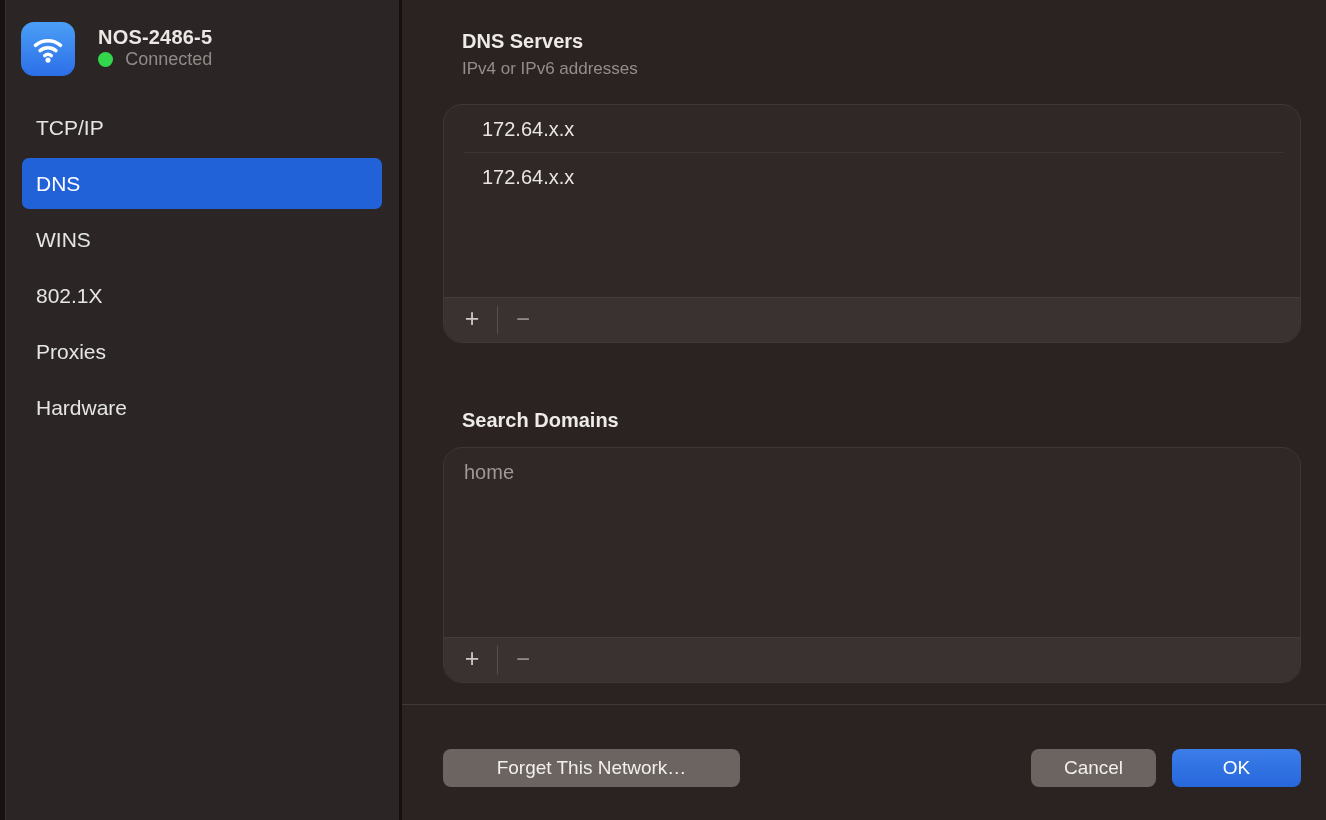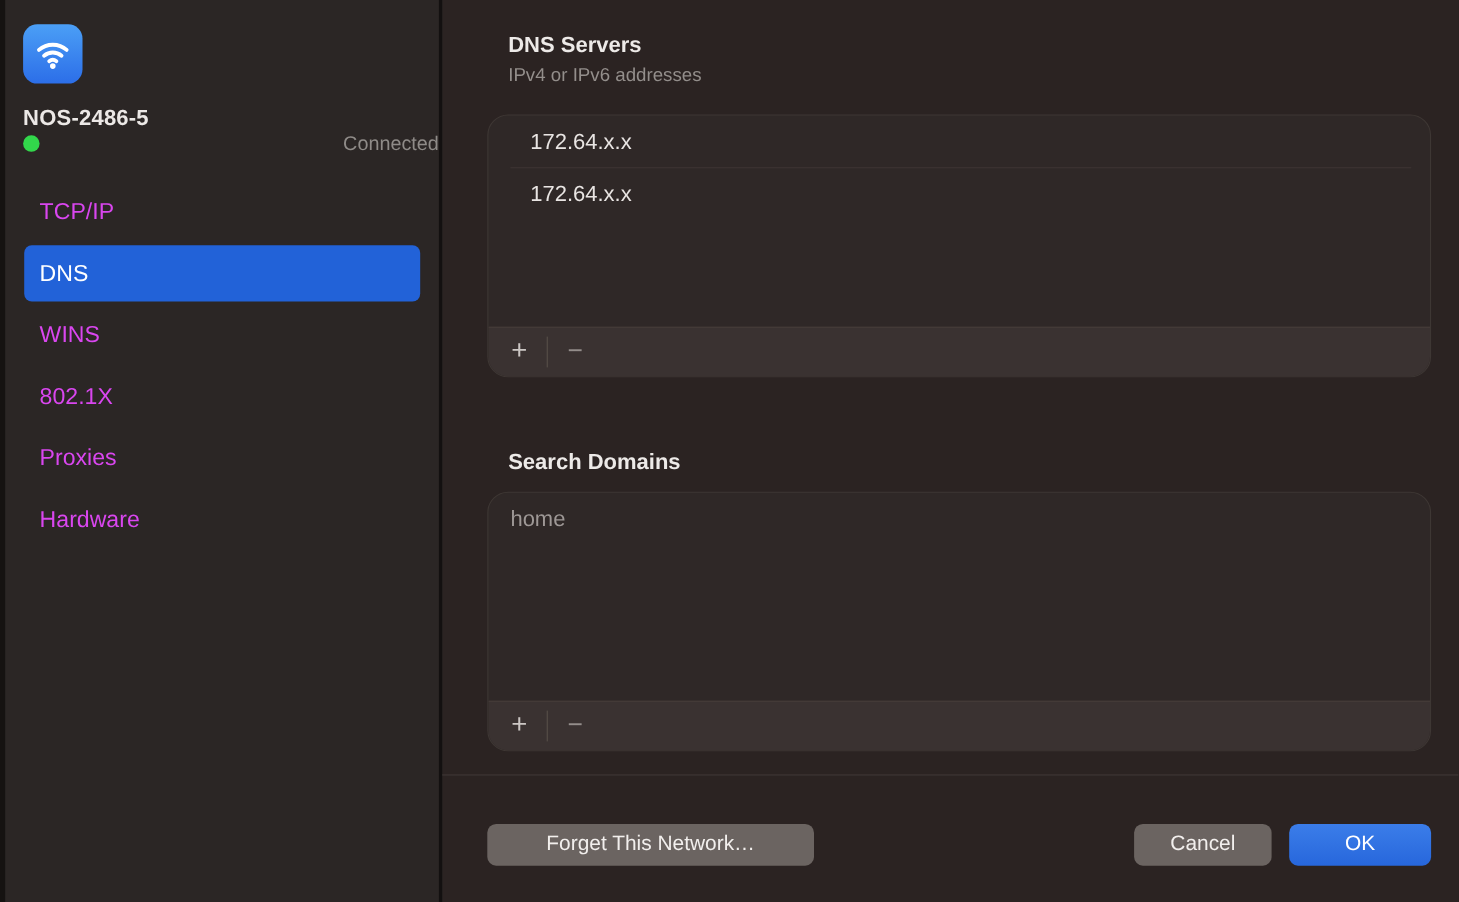--- a/index.html
+++ b/index.html
@@ -16,37 +16,37 @@
   
   .edge { width: 6px; background: #151211; border-right: 1px solid #383332; flex: none; }
 
   
   .sidebar {
     width: 396px; flex: none;
     background: #2b2625;
     border-right: 3px solid #131010;
     padding-top: 22px;
   }
-  .network-header { display: flex; gap: 17px; padding-left: 15px; flex-direction: column; }
+  .network-header { display: flex; gap: 23px; padding-left: 15px; }
   .wifi-badge {
     width: 54px; height: 54px; border-radius: 13px; flex: none;
     background: linear-gradient(180deg, #4b9ff6, #2c6ee8);
     display: flex; align-items: center; justify-content: center;
   }
   .network-meta { min-width: 0; }
   .network-name { font-size: 20px; font-weight: 600; color: #ece8e6; margin-top: 4px; letter-spacing: .2px; }
   .network-status { display: flex; align-items: center; gap: 9px; margin-top: 0; justify-content: space-between; }
   .status-dot { width: 15px; height: 15px; border-radius: 50%; background: #32d74b; flex: none; }
   .status-text { font-size: 18px; color: #8f8b88; }
 
   .side-nav { margin: 26px 17px 0 16px; }
   .nav-item {
     height: 51px; margin-bottom: 5px; border-radius: 7px;
     display: flex; align-items: center; padding-left: 14px;
-    font-size: 21px; color: #d946ef; cursor: default;
+    font-size: 21px; color: #e5e5e5; cursor: default;
   }
   .nav-item.selected { background: #2262d8; color: #ffffff; }
 
   
   .content { flex: 1; padding: 28px 25px 0 41px; display: flex; flex-direction: column; }
 
   .section-title { margin: 0; font-size: 20px; line-height: 26px; font-weight: 700; color: #edeae8; padding-left: 19px; }
   .section-sub { margin: 4px 0 0; font-size: 17px; line-height: 21px; color: #938e8b; padding-left: 19px; }
 
   .listbox {

